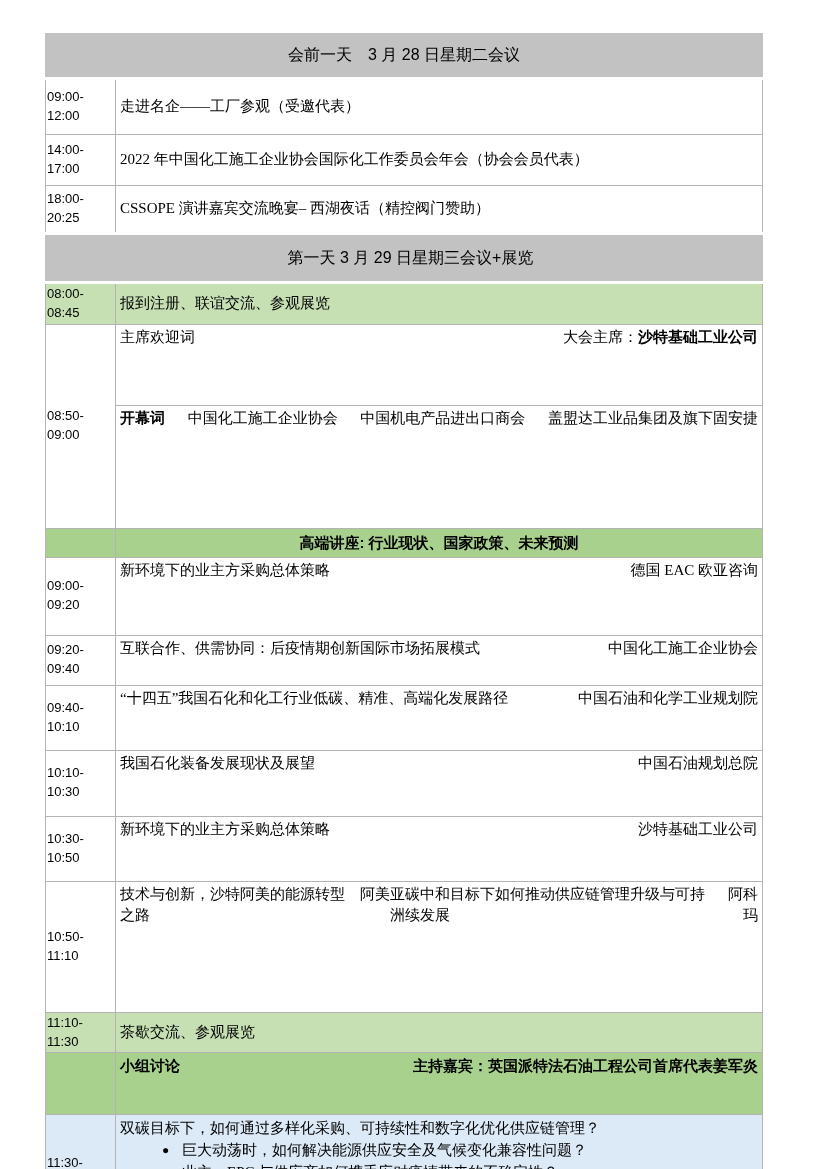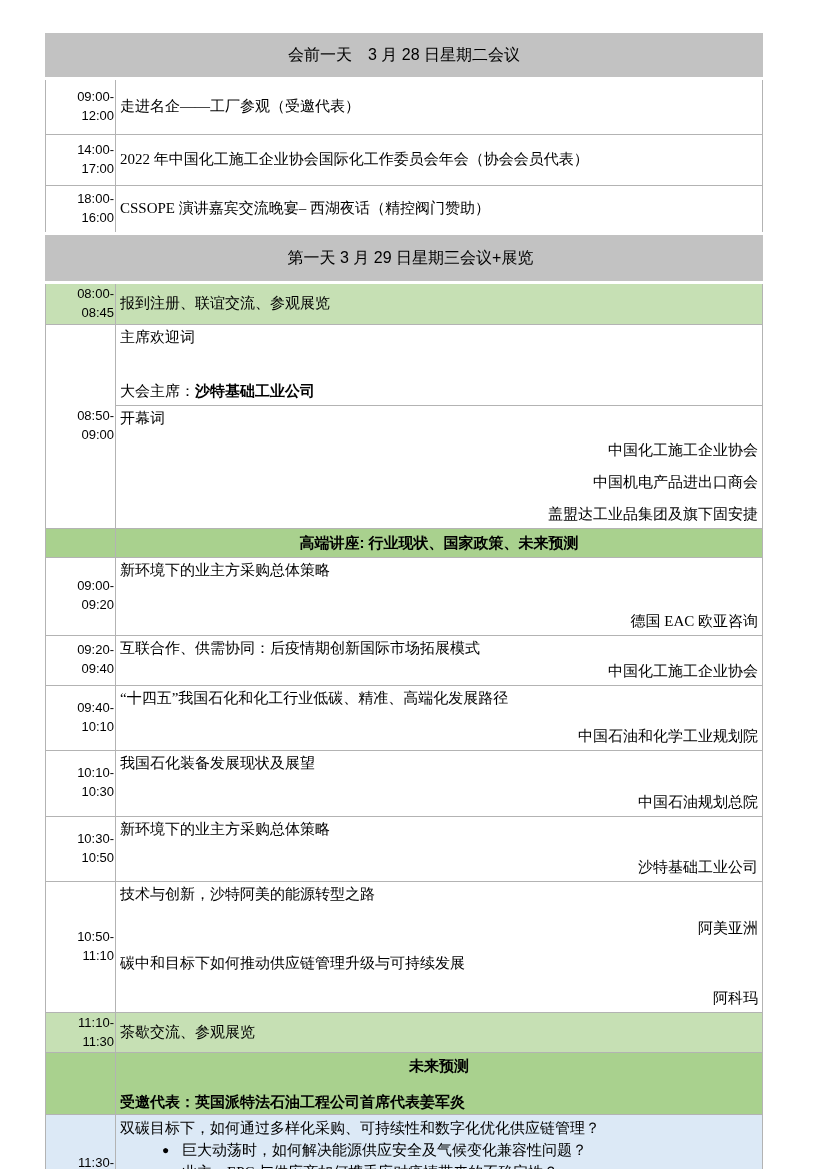--- a/index.html
+++ b/index.html
@@ -15,26 +15,26 @@
   tr.hdr-gray td{background:var(--gray,#c2c2c2);text-align:center;font-weight:normal;
                  font-size:16px;font-family:"Liberation Sans","DejaVu Sans",sans-serif;
                  border-top:3px solid #fff;border-bottom:3px solid #fff;
                  border-left:1px solid var(--gray,#c2c2c2);
                  border-right:1px solid var(--gray,#c2c2c2);}
   
   tr.row-green-light td{background:var(--lgreen,#c6e0b4);}
   tr.row-green-mid td{background:var(--mgreen,#a9d18e);margin-top:32px;}
   tr.row-blue td{background:var(--lblue,#dce9f6);}
   td.time{font-family:"Liberation Sans","DejaVu Sans",sans-serif;font-size:13px;
-          padding:1px 1px;vertical-align:middle;text-align:right;}
+          padding:1px 1px;vertical-align:middle;text-align:left;}
   td.content{vertical-align:middle;}
   td.vtop{vertical-align:top;}
-  .cellflex{height:100%;display:flex;flex-direction:column;justify-content:space-between;}
+  .cellflex{height:100%;display:flex;flex-direction:row;justify-content:space-between;}
   .speaker,.org{text-align:right;font-weight:normal;font-size:15px;}
-  .bold{font-weight:normal;}
+  .bold{font-weight:bold;}
   .center-bold{text-align:center;font-weight:bold;
                font-family:"Liberation Sans","DejaVu Sans",sans-serif;font-size:15px;}
   .host{font-weight:bold;font-family:"Liberation Sans","DejaVu Sans",sans-serif;font-size:15px;}
   
   .h-hdr1{height:40px;} .h-r1{height:50px;} .h-r2{height:46px;} .h-r3{height:42px;}
   .h-hdr2{height:42px;padding-left:17px;} .h-reg{height:32px;}
   .h-cellA{height:76px;} .h-cellB{height:118px;}
   .h-lect{height:24px;}
   .h-t1{height:73px;} .h-t2{height:45px;margin-top:48px;} .h-t3{height:60px;} .h-t4{height:61px;}
   .h-t5{height:60px;} .h-dual{height:126px;}
@@ -64,21 +64,21 @@
     </tr>
     <tr>
       <td class="time h-r1">09:00-12:00</td>
       <td class="content h-r1">走进名企——工厂参观（受邀代表）</td>
     </tr>
     <tr>
       <td class="time h-r2">14:00-17:00</td>
       <td class="content h-r2">2022 年中国化工施工企业协会国际化工作委员会年会（协会会员代表）</td>
     </tr>
     <tr>
-      <td class="time h-r3">18:00-16:00</td>
+      <td class="time h-r3">18:00-20:25</td>
       <td class="content h-r3">CSSOPE 演讲嘉宾交流晚宴– 西湖夜话（精控阀门赞助）</td>
     </tr>
 
     <tr class="hdr-gray">
       <td colspan="2" class="h-hdr2">第一天 3 月 29 日星期三会议+展览</td>
     </tr>
     <tr class="row-green-light">
       <td class="time h-reg">08:00-08:45</td>
       <td class="content h-reg">报到注册、联谊交流、参观展览</td>
     </tr>
@@ -170,22 +170,22 @@
 
     <tr class="row-green-light">
       <td class="time h-tea">11:10-11:30</td>
       <td class="content h-tea">茶歇交流、参观展览</td>
     </tr>
 
     <tr class="row-green-mid">
       <td class="time h-panel"></td>
       <td class="content vtop h-panel">
         <div class="cellflex">
-          <div class="center-bold">未来预测</div>
-          <div class="host">受邀代表：英国派特法石油工程公司首席代表姜军炎</div>
+          <div class="center-bold">小组讨论</div>
+          <div class="host">主持嘉宾：英国派特法石油工程公司首席代表姜军炎</div>
         </div>
       </td>
     </tr>
 
     <tr class="row-blue">
       <td class="time h-disc">11:30-12:20</td>
       <td class="content vtop h-disc">
         <div class="lead">双碳目标下，如何通过多样化采购、可持续性和数字化优化供应链管理？</div>
         <ul class="qlist">
           <li>

